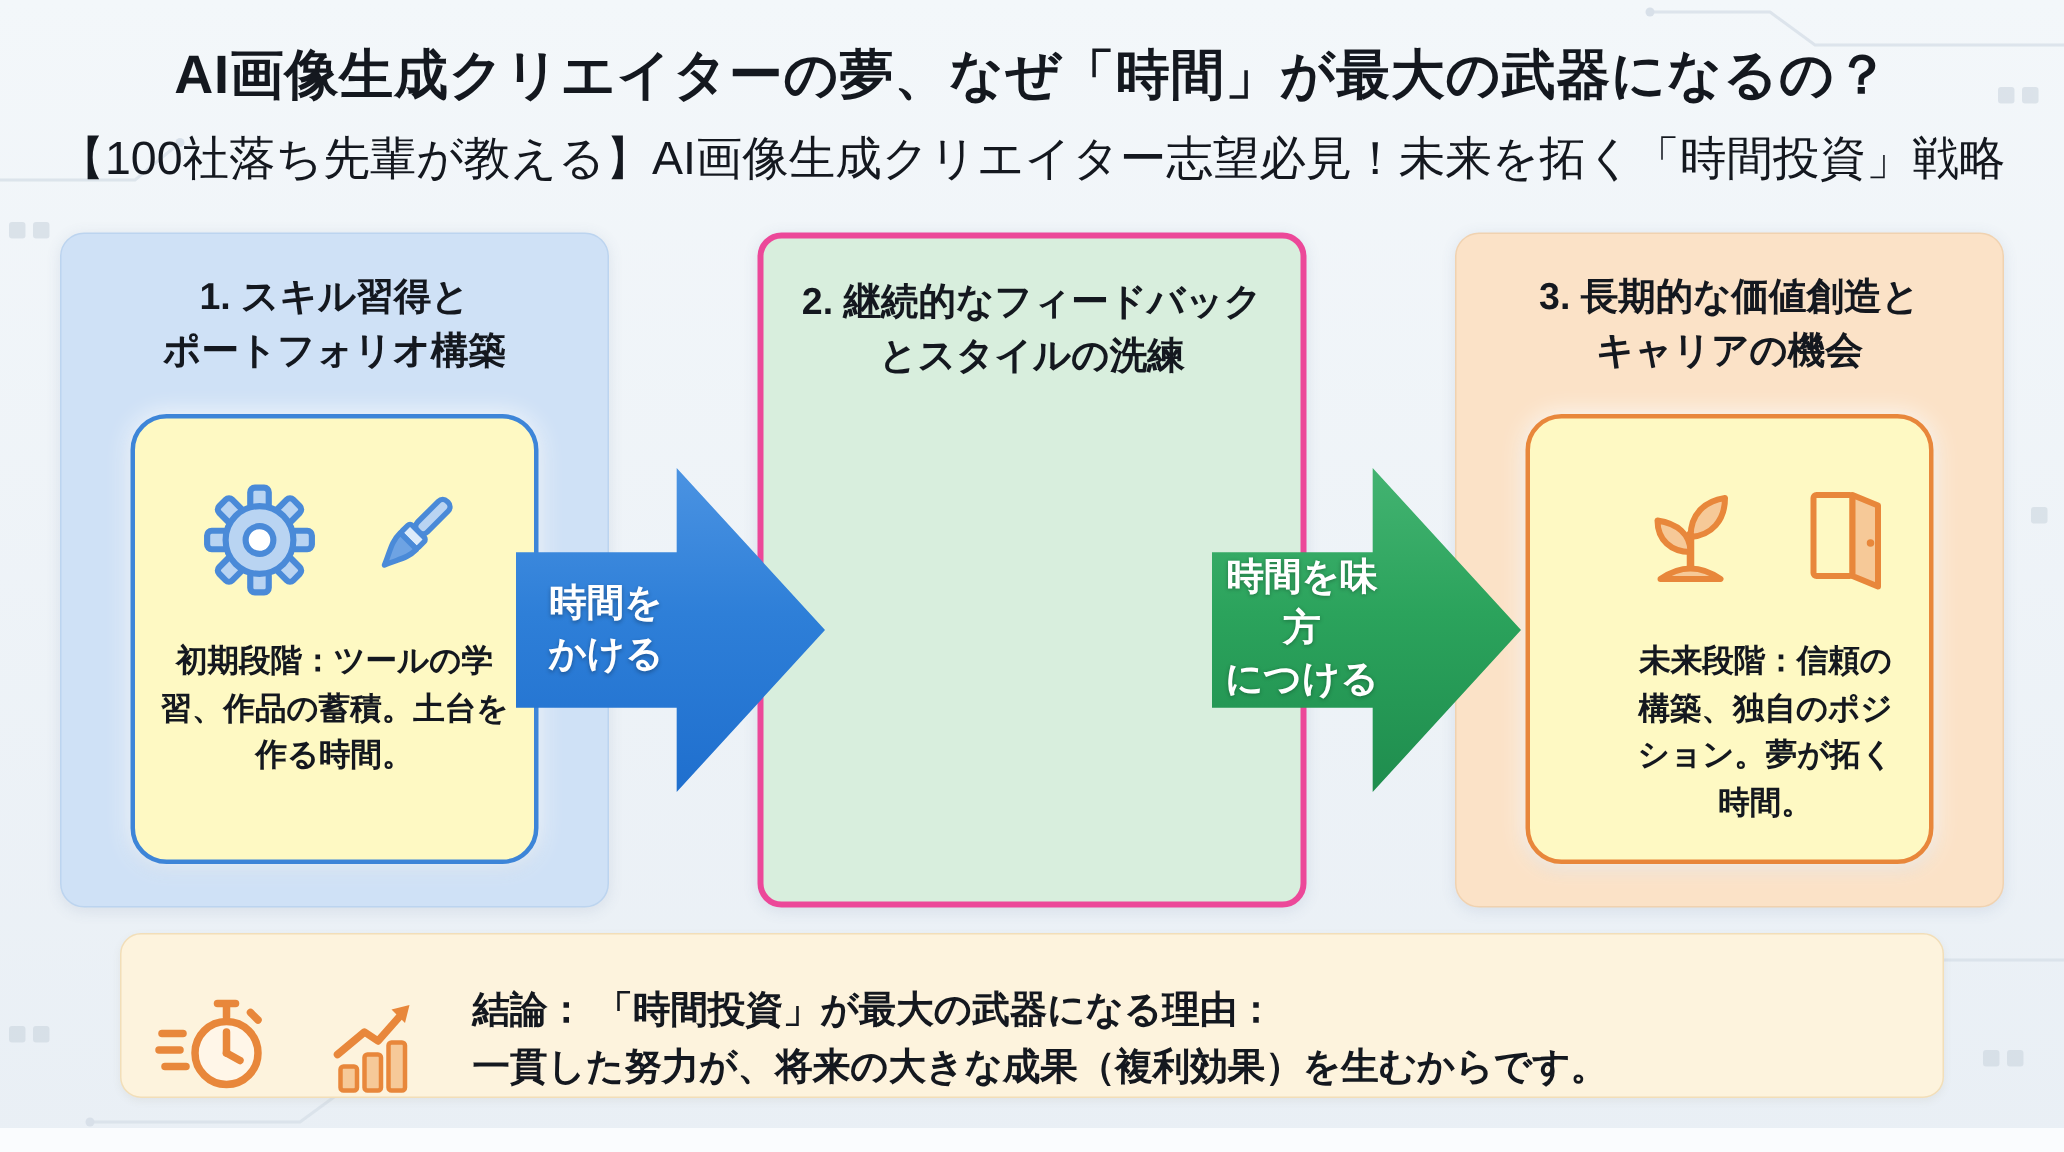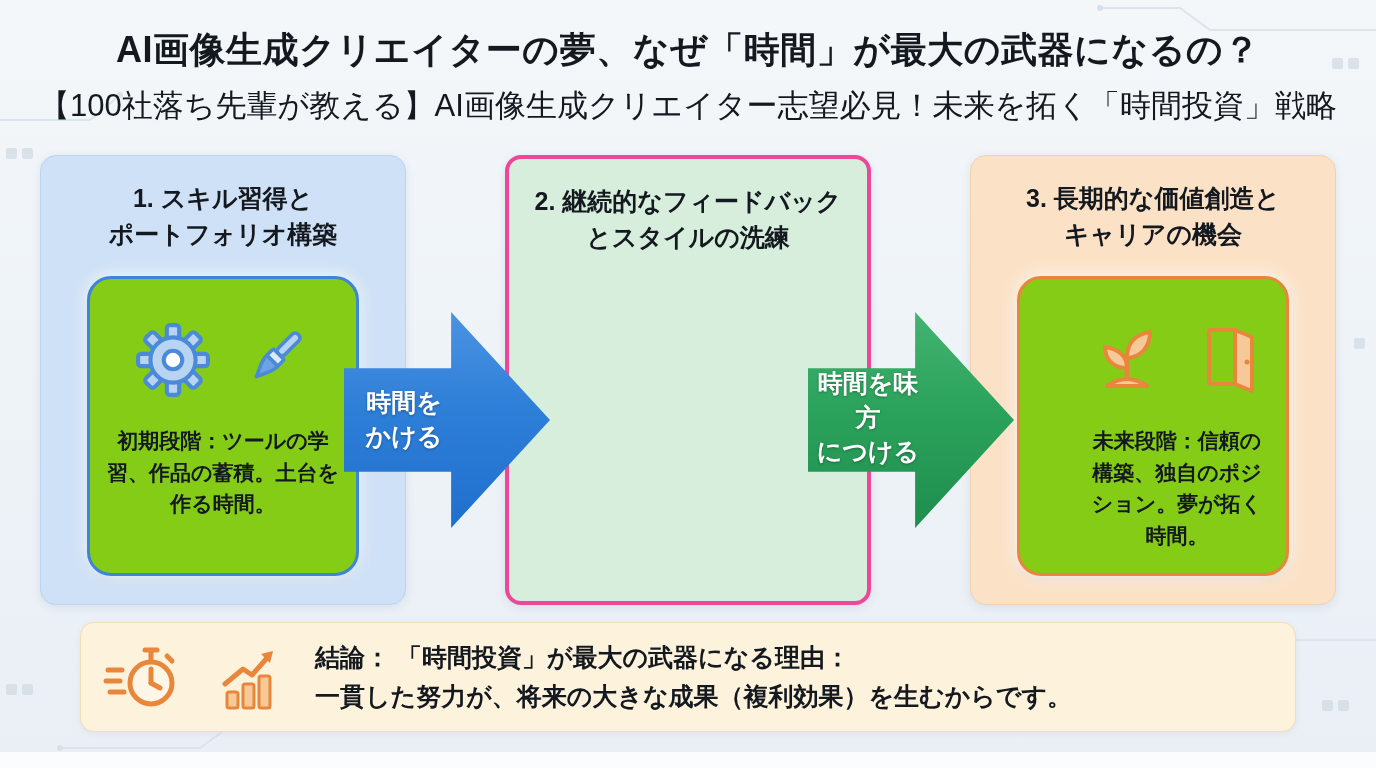--- a/index.html
+++ b/index.html
@@ -21,21 +21,21 @@
     position:absolute; top:155px; width:366px; height:450px;
     border-radius:16px; box-shadow:0 2px 10px rgba(70,100,140,.12); z-index:2;
   }
   .card-1 { left:40px;  background:#cfe1f6; border:1px solid #bcd4ef; }
   .card-2 { left:505px; background:#d8eedd; border:4px solid #ec4899; }
   .card-3 { left:970px; background:#fbe2c7; border:1px solid #f0d2b0; }
   .card-title { margin-top:24px; text-align:center; font-size:25px; font-weight:bold; line-height:1.45; }
 
   .inner-box {
     position:absolute; left:50%; transform:translateX(-50%); top:120px;
-    width:272px; height:300px; background:#84cc16; border-radius:24px;
+    width:272px; height:300px; background:#fef9c3; border-radius:24px;
     box-shadow:0 0 16px rgba(255,255,255,.95), 0 4px 10px rgba(80,110,150,.14);
   }
   .inner-1 { border:3px solid #3d85d8; }
   .inner-2 { border:3px solid #3fa968; }
   .inner-3 { border:3px solid #e8873b;padding-left:48px; }
 
   .icon-row { display:flex; justify-content:center; align-items:center; gap:24px; margin-top:40px; height:82px; }
   .desc { margin-top:24px; padding:0 16px; text-align:center; font-size:21px; font-weight:bold; line-height:1.5; }
 
   .arrow { position:absolute; top:312px; width:206px; height:216px; z-index:6; }
@@ -49,21 +49,21 @@
   .arrow-2::before { background:linear-gradient(180deg,#43b371 0%,#2ba35c 45%,#1f8d4e 100%); }
   .arrow-label {
     position:absolute; left:0; width:120px; top:50%; transform:translateY(-50%);
     text-align:center; color:#ffffff; font-size:25px; font-weight:bold; line-height:1.35;
     text-shadow:0 1px 3px rgba(0,0,0,.3);
   }
 
   .conclusion {
     position:absolute; left:80px; top:622px; width:1216px; height:110px;
     background:#fdf3dd; border:1px solid #f2deb8; border-radius:14px;
-    display:flex; align-items:center; padding:0 22px; z-index:2;
+    display:flex; align-items:flex-end; padding:0 22px; z-index:2;
     box-shadow:0 2px 6px rgba(120,100,60,.08);
   }
   .conclusion-icons { display:flex; align-items:center; gap:22px; margin-right:36px; }
   .conclusion-text { font-size:25px; font-weight:bold; line-height:1.55; }
 </style>
 </head>
 <body>
 
 <div class="page">
 

